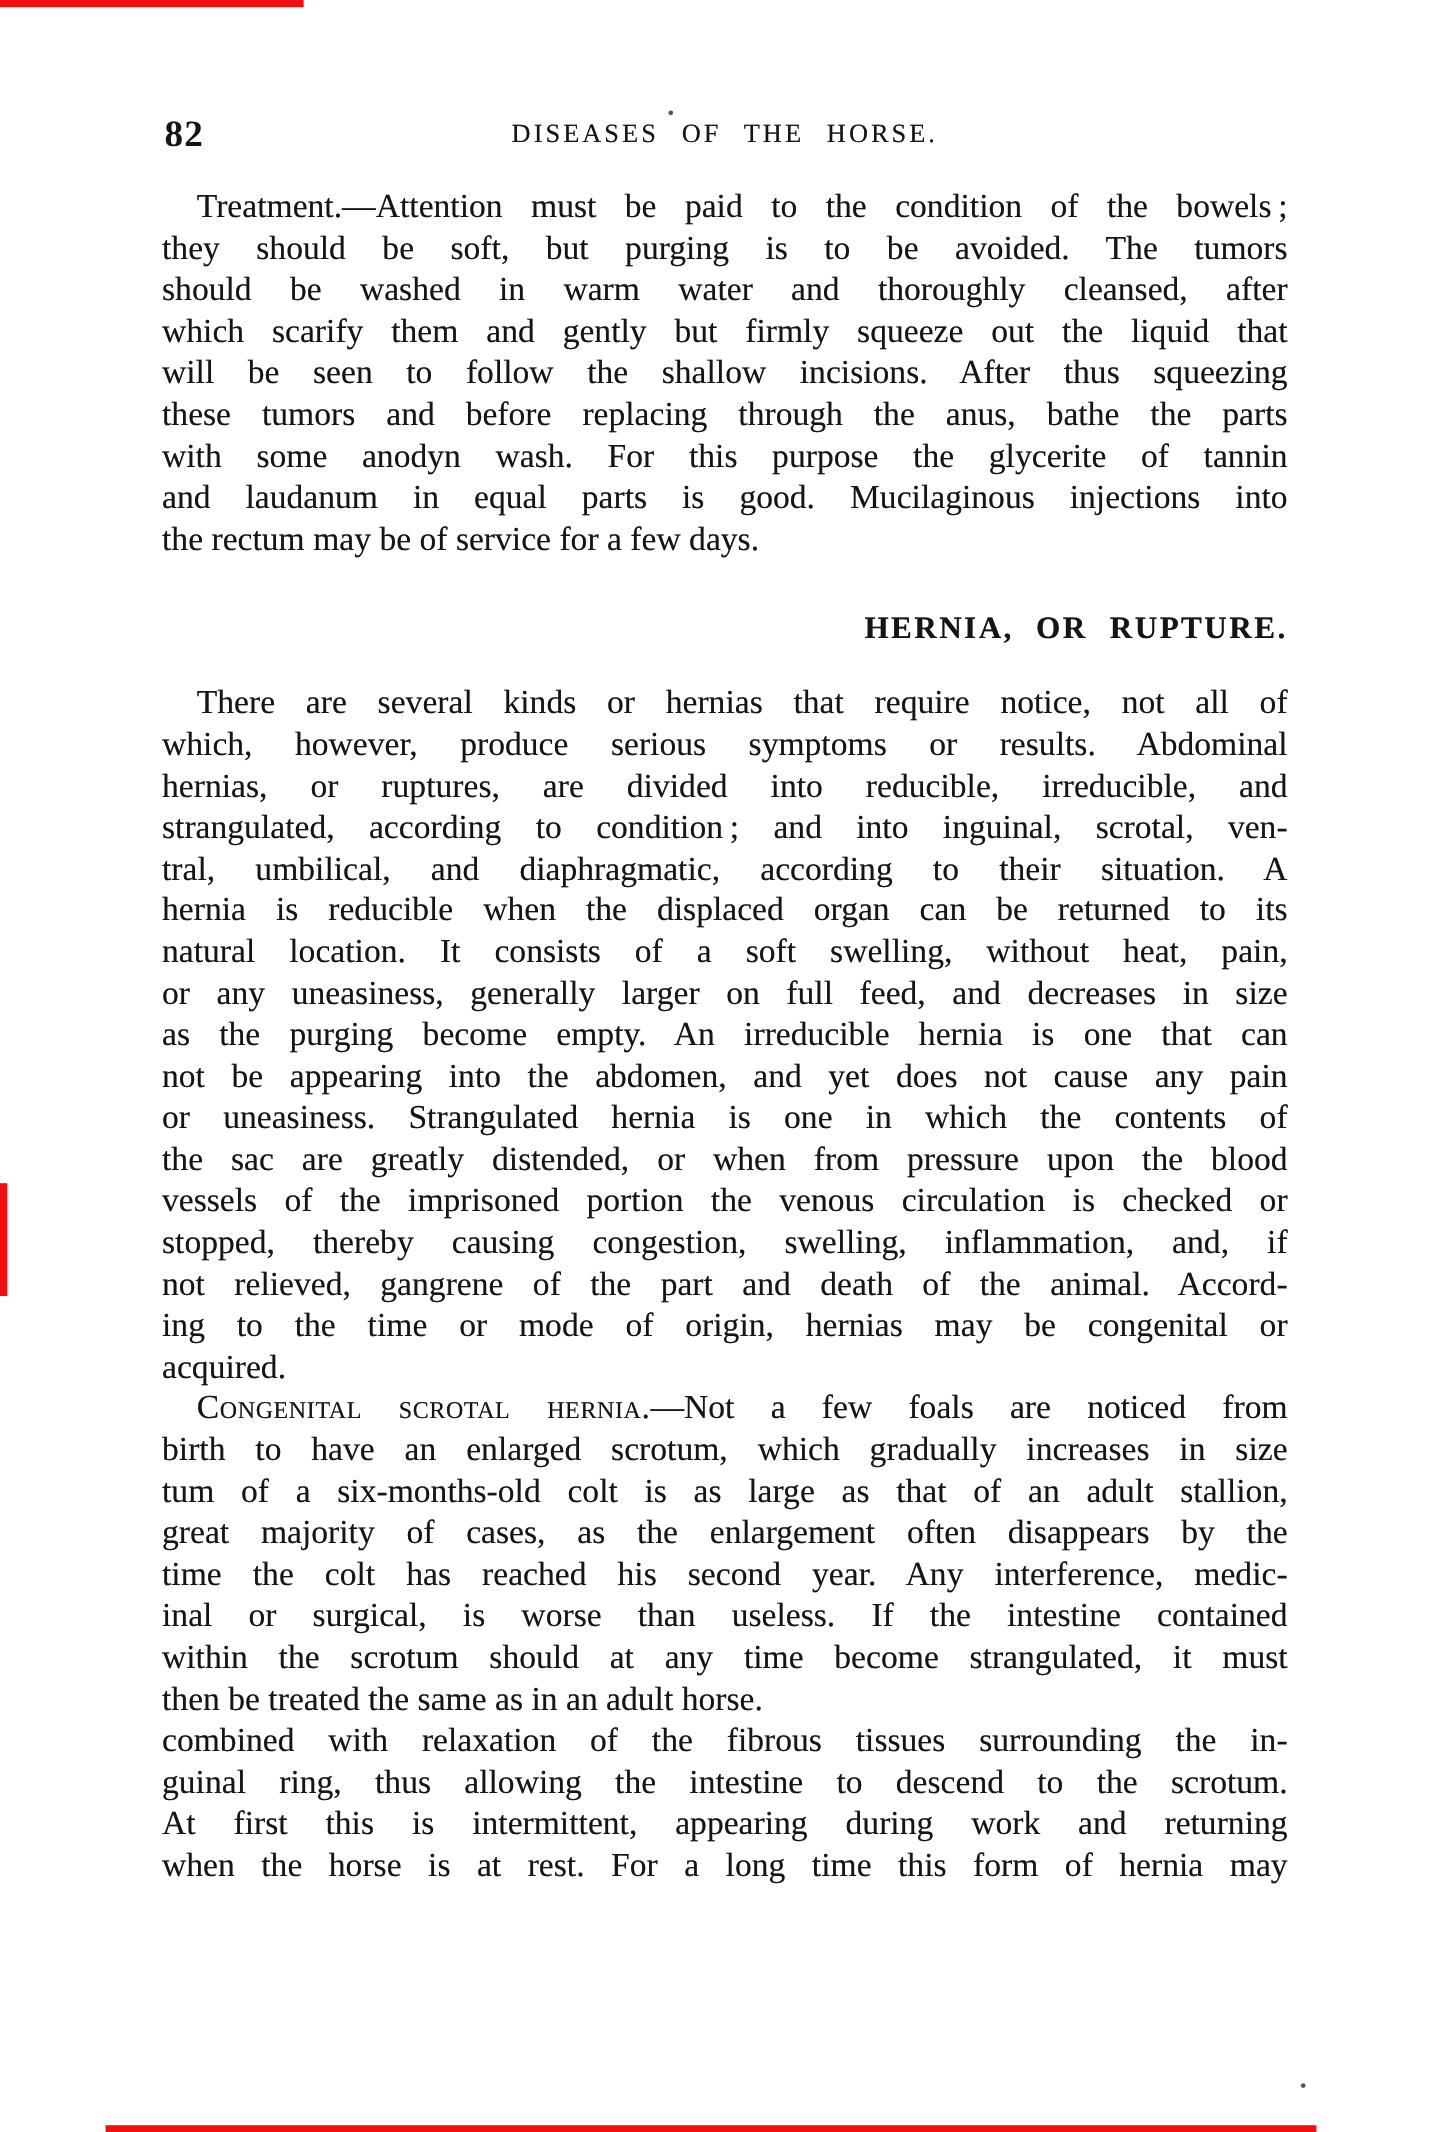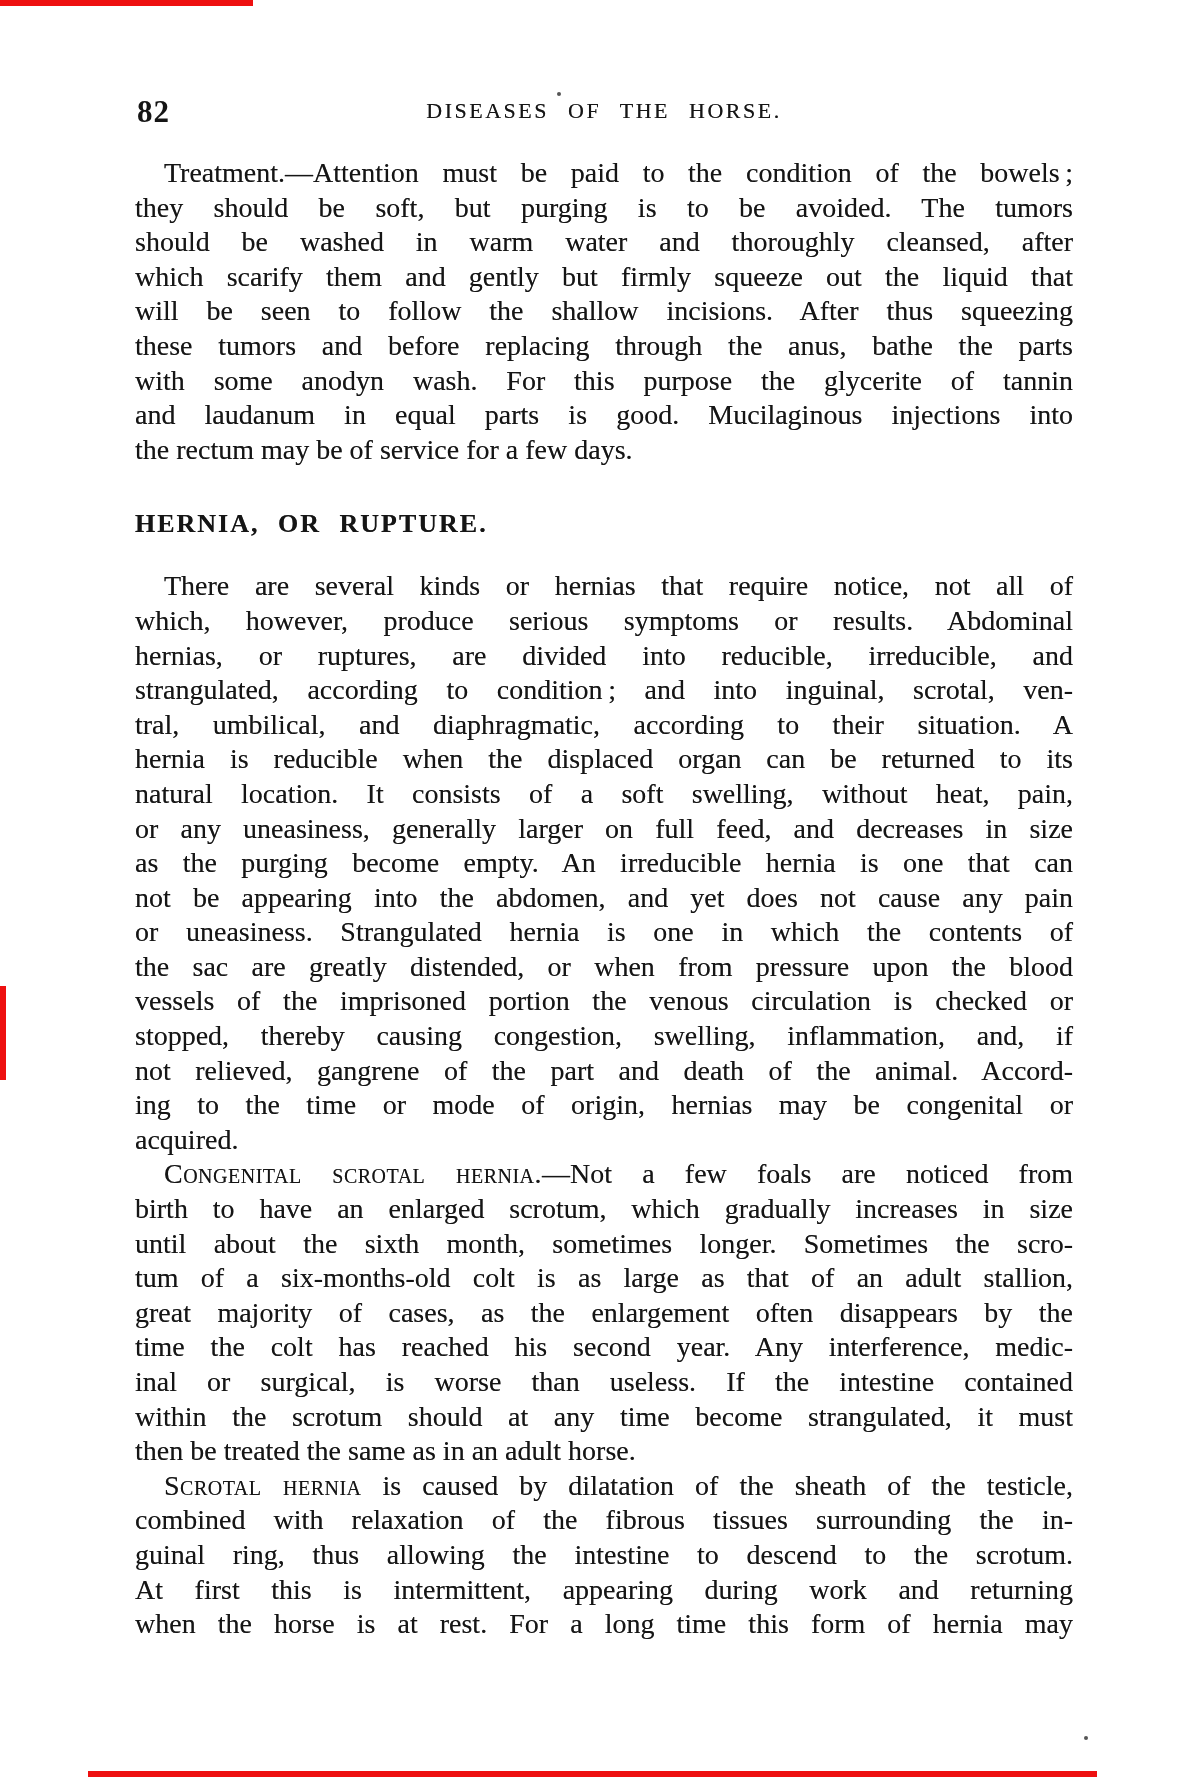--- a/index.html
+++ b/index.html
@@ -29,21 +29,21 @@
     text-shadow:0 0 .45px rgba(0,0,0,.5);
   }
   .para.first{margin-top:22px;}
   .line{text-align:justify;text-align-last:justify;text-justify:inter-word;}
   .line.last{text-align-last:left;}
   .indent{display:inline-block;width:29px;}
   .lead-italic{}
   .lead-smallcaps{font-variant:small-caps;letter-spacing:.5px;}
   .section-heading{
     margin:42px 0 30px 0;
-    text-align:left;font-size:26px;font-weight:bold;
+    text-align:right;font-size:26px;font-weight:bold;
     letter-spacing:2px;word-spacing:10px;
     text-shadow:0 0 .5px rgba(0,0,0,.6);
   }
   .redbar{position:absolute;}
   .speck{position:absolute;width:4px;height:4px;background:#2a2a2a;border-radius:50%;opacity:.8;}
 </style>
 </head>
 <body>
 
 <div class="page">
@@ -84,31 +84,29 @@
         <div class="line">vessels of the imprisoned portion the venous circulation is checked or</div>
         <div class="line">stopped, thereby causing congestion, swelling, inflammation, and, if</div>
         <div class="line">not relieved, gangrene of the part and death of the animal. Accord-</div>
         <div class="line">ing to the time or mode of origin, hernias may be congenital or</div>
         <div class="line last">acquired.</div>
       </div>
 
     <div class="para">
         <div class="line"><span class="indent"></span><span class="lead-smallcaps">Congenital scrotal hernia.</span>—Not a few foals are noticed from</div>
         <div class="line">birth to have an enlarged scrotum, which gradually increases in size</div>
-        <div class="line">until about the sixth month, sometimes longer. Sometimes the scro-</div>
         <div class="line">tum of a six-months-old colt is as large as that of an adult stallion,</div>
         <div class="line">great majority of cases, as the enlargement often disappears by the</div>
         <div class="line">time the colt has reached his second year. Any interference, medic-</div>
         <div class="line">inal or surgical, is worse than useless. If the intestine contained</div>
         <div class="line">within the scrotum should at any time become strangulated, it must</div>
         <div class="line last">then be treated the same as in an adult horse.</div>
       </div>
 
     <div class="para">
-        <div class="line"><span class="indent"></span><span class="lead-smallcaps">Scrotal hernia</span> is caused by dilatation of the sheath of the testicle,</div>
         <div class="line">combined with relaxation of the fibrous tissues surrounding the in-</div>
         <div class="line">guinal ring, thus allowing the intestine to descend to the scrotum.</div>
         <div class="line">At first this is intermittent, appearing during work and returning</div>
         <div class="line">when the horse is at rest. For a long time this form of hernia may</div>
       </div>
 
   </div>
 
   <div>
       <div class="redbar" style="left: 0px; top: 0px; width: 253px; height: 6px; background: rgb(238, 16, 16);"></div>

